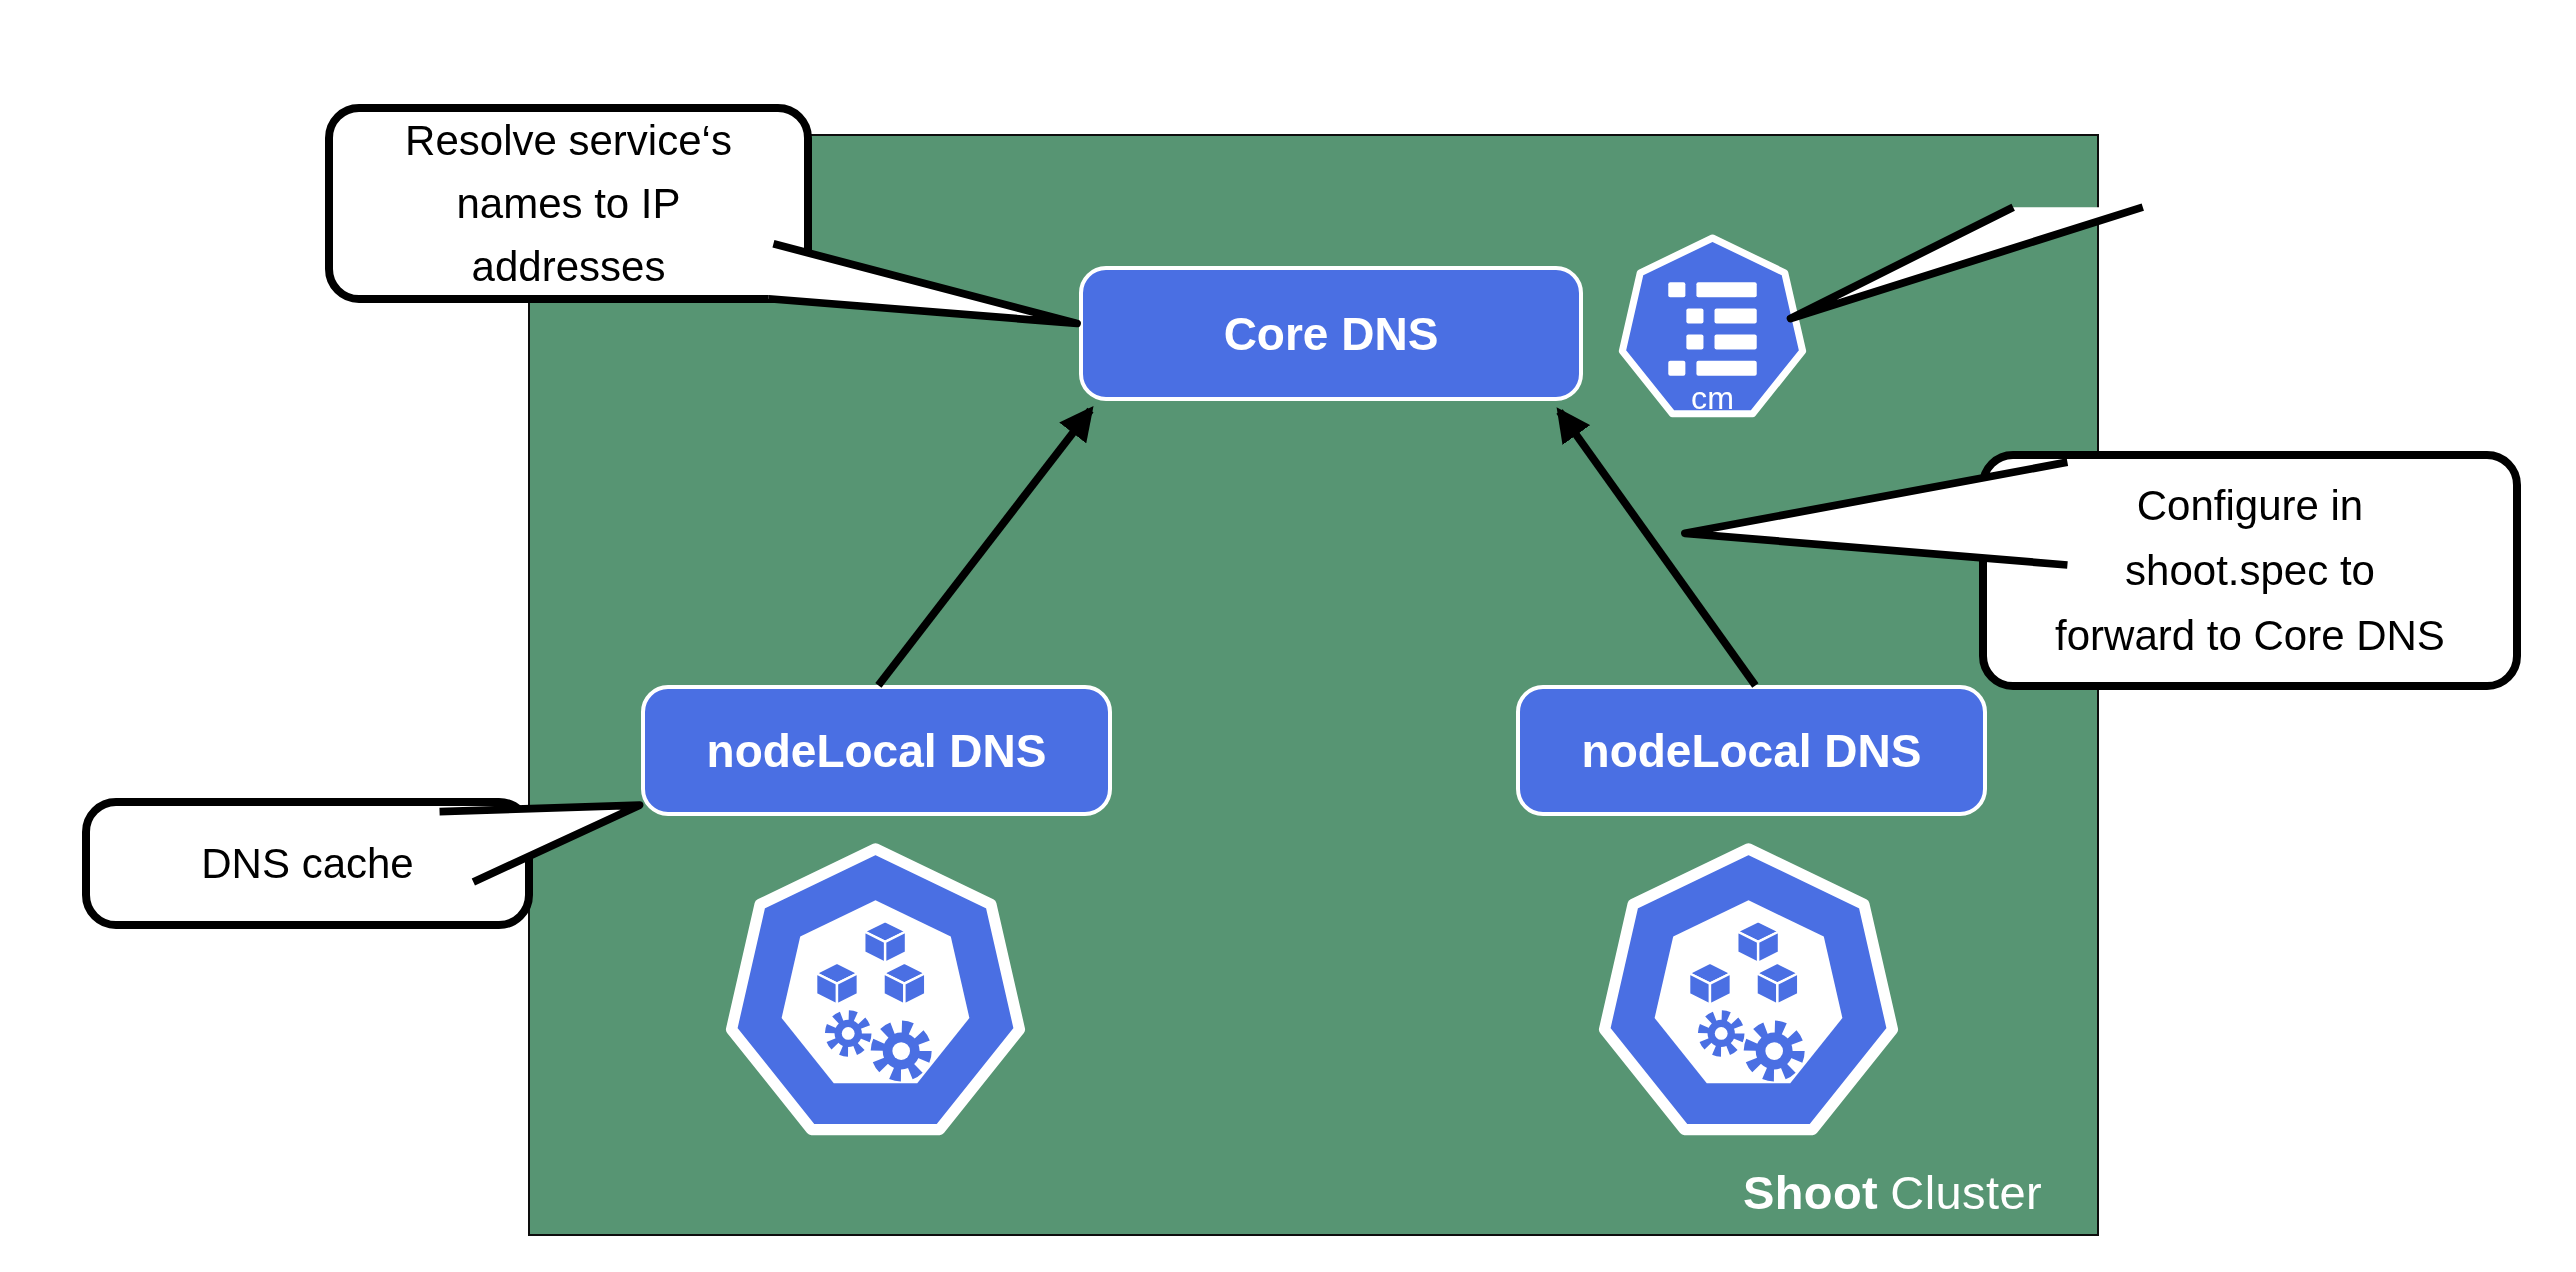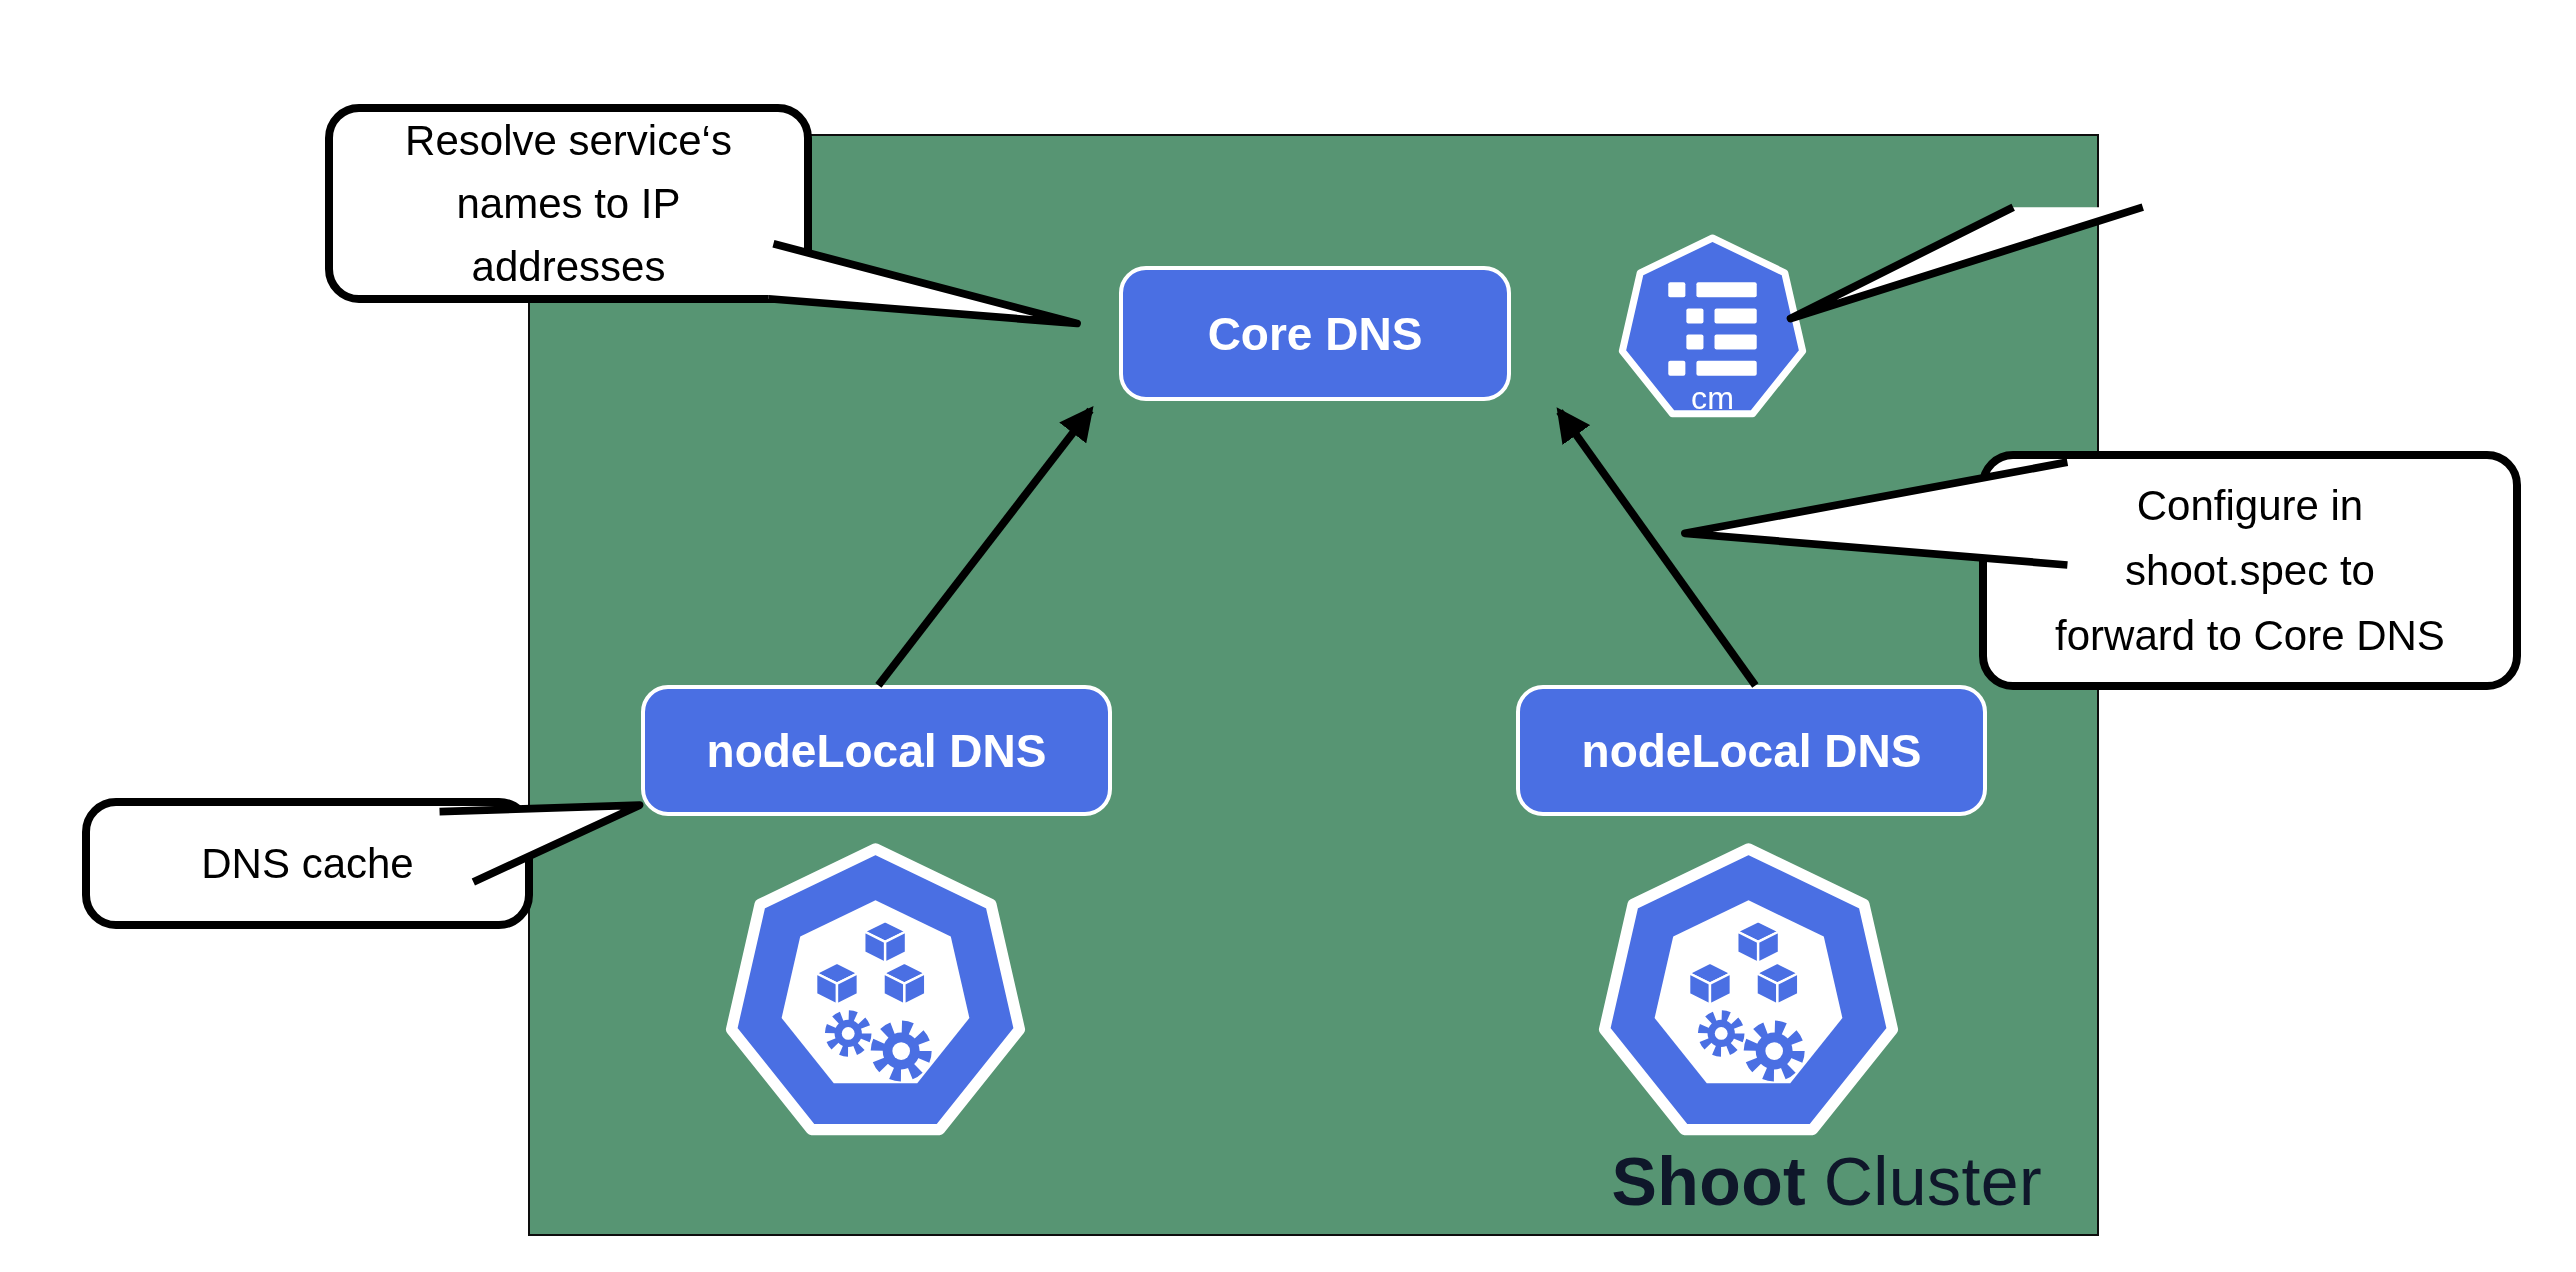--- a/index.html
+++ b/index.html
@@ -17,22 +17,22 @@
     left: 528px; top: 134px;
     width: 1571px; height: 1102px;
     background: #579573;
     border: 2.8px solid #0d0d0d;
     box-sizing: border-box;
     z-index: 1;
   }
   .cluster-label {
     position: absolute;
     right: 55px; bottom: 14px;
-    color: #0f172a;
-    font-size: 68px;
+    color: #ffffff;
+    font-size: 47px;
     letter-spacing: 0.4px;
     white-space: nowrap;
   }
   .cluster-label .bold { font-weight: bold; }
   .cluster-label .rest { margin-left: 0.26em; font-weight: normal; }
 
   
   .node-box {
     position: absolute;
     background: #4a6fe3;
@@ -40,21 +40,21 @@
     border-radius: 27px;
     box-sizing: border-box;
     display: flex;
     align-items: center;
     justify-content: center;
     color: #ffffff;
     font-weight: bold;
     font-size: 46px;
     z-index: 2;
   }
-  .core-dns   { left: 1079px; top: 266px; width: 392px; height: 135px; margin-left: 40px; }
+  .core-dns   { left: 1079px; top: 266px; width: 504px; height: 135px; }
   .nl-left    { left: 641px;  top: 685px; width: 471px; height: 131px; }
   .nl-right   { left: 1516px; top: 685px; width: 471px; height: 131px; }
 
   
   .icon-svg { position: absolute; z-index: 2; }
   .node-icon-left  { left: 715px; top: 836px; }
   .node-icon-right { left: 1588px; top: 836px; }
   .cm-icon         { left: 1612px; top: 230px; }
 
   

